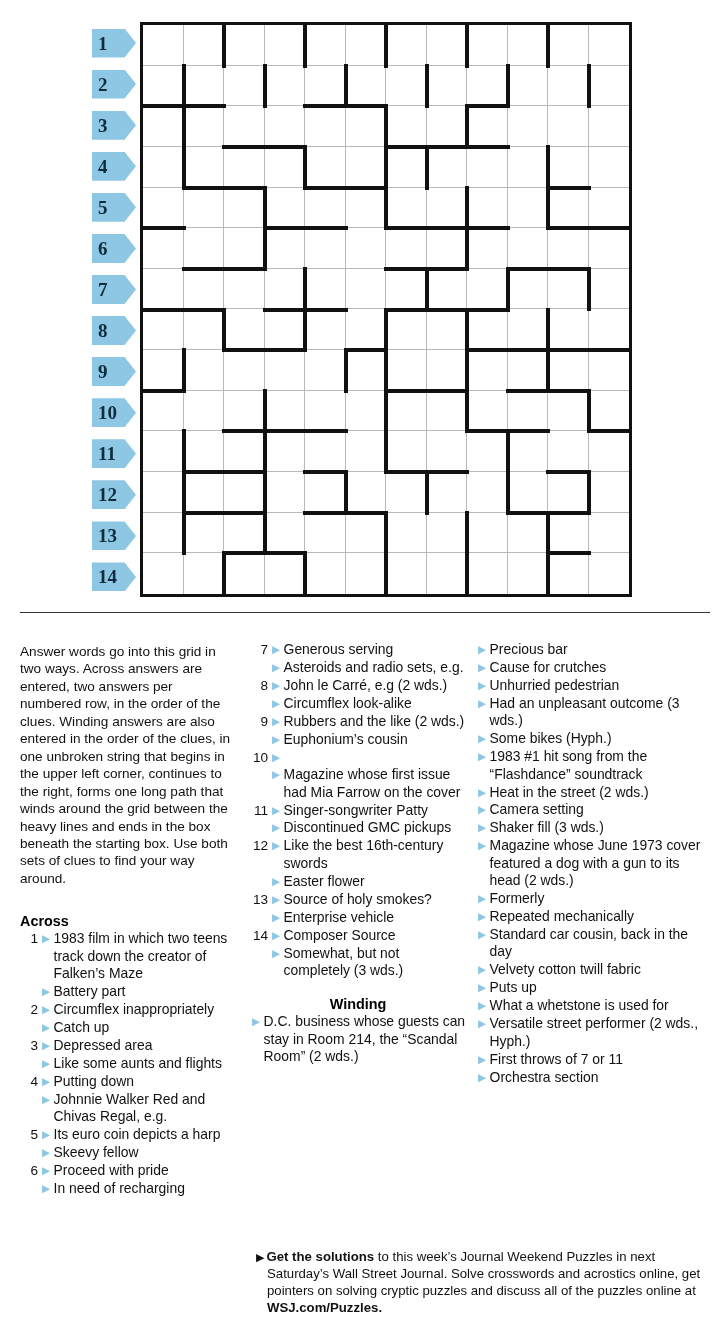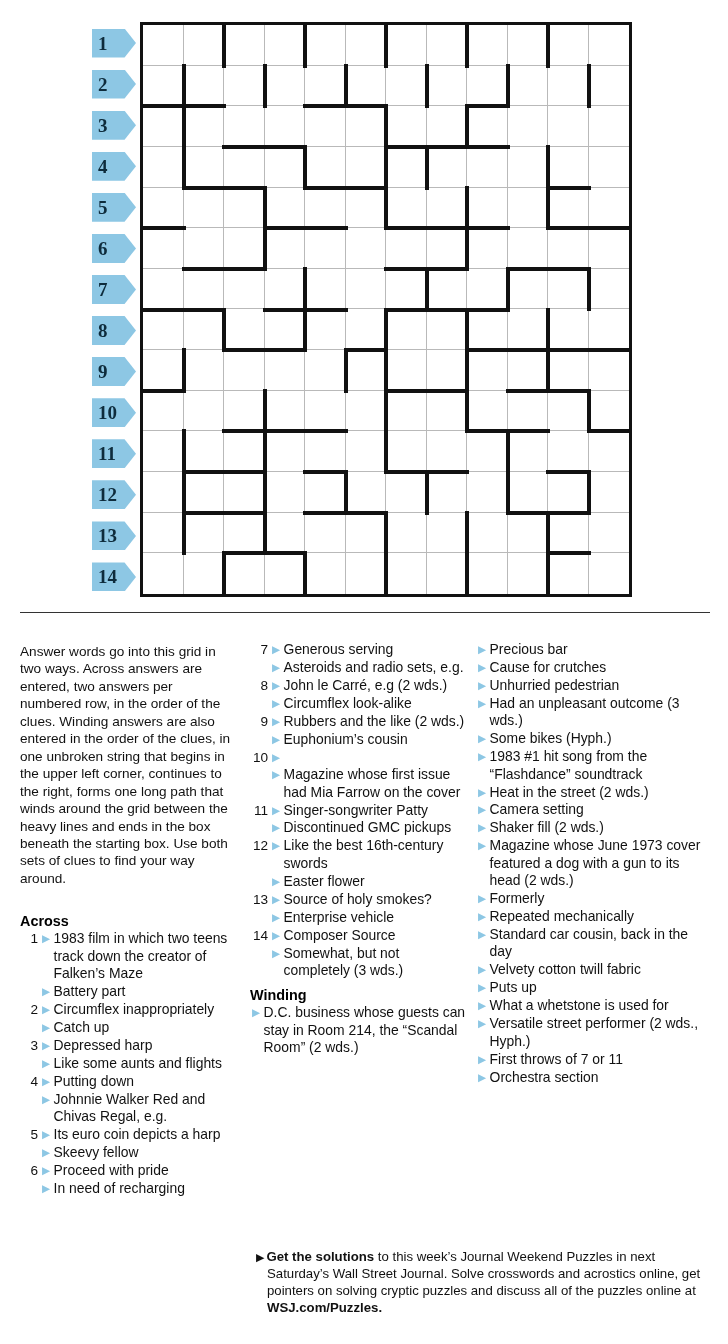--- a/index.html
+++ b/index.html
@@ -146,21 +146,21 @@
     color: #111;
     margin-top: 2px;
   }
   .section-head {
     font-weight: bold;
     font-size: 14.4px;
     margin-top: 26px;
     margin-bottom: 1px;
     color: #000;
   }
-  .section-head.tight { margin-top: 8px; }
+  .section-head.tight { margin-top: 17px; text-align: center; }
 
   ul.clues {
     list-style: none;
     margin: 0;
     padding: 0;
   }
   li.clue {
     display: flex;
     align-items: flex-start;
     font-size: 13.9px;
@@ -621,21 +621,21 @@
             <span class="ctext">Circumflex inappropriately</span>
           </li>
           <li class="clue">
             <span class="cnum blank">0</span>
             <span class="ctri">▶</span>
             <span class="ctext">Catch up</span>
           </li>
           <li class="clue">
             <span class="cnum">3</span>
             <span class="ctri">▶</span>
-            <span class="ctext">Depressed harp</span>
+            <span class="ctext">Depressed area</span>
           </li>
           <li class="clue">
             <span class="cnum blank">0</span>
             <span class="ctri">▶</span>
             <span class="ctext">Like some aunts and flights</span>
           </li>
           <li class="clue">
             <span class="cnum">4</span>
             <span class="ctri">▶</span>
             <span class="ctext">Putting down</span>
@@ -796,21 +796,21 @@
             <span class="ctext">Heat in the street (2 wds.)</span>
           </li>
           <li class="clue">
             <span class="cnum blank">0</span>
             <span class="ctri">▶</span>
             <span class="ctext">Camera setting</span>
           </li>
           <li class="clue">
             <span class="cnum blank">0</span>
             <span class="ctri">▶</span>
-            <span class="ctext">Shaker fill (2 wds.)</span>
+            <span class="ctext">Shaker fill (3 wds.)</span>
           </li>
           <li class="clue">
             <span class="cnum blank">0</span>
             <span class="ctri">▶</span>
             <span class="ctext">Magazine whose June 1973 cover featured a dog with a gun to its head (2 wds.)</span>
           </li>
           <li class="clue">
             <span class="cnum blank">0</span>
             <span class="ctri">▶</span>
             <span class="ctext">Formerly</span>

